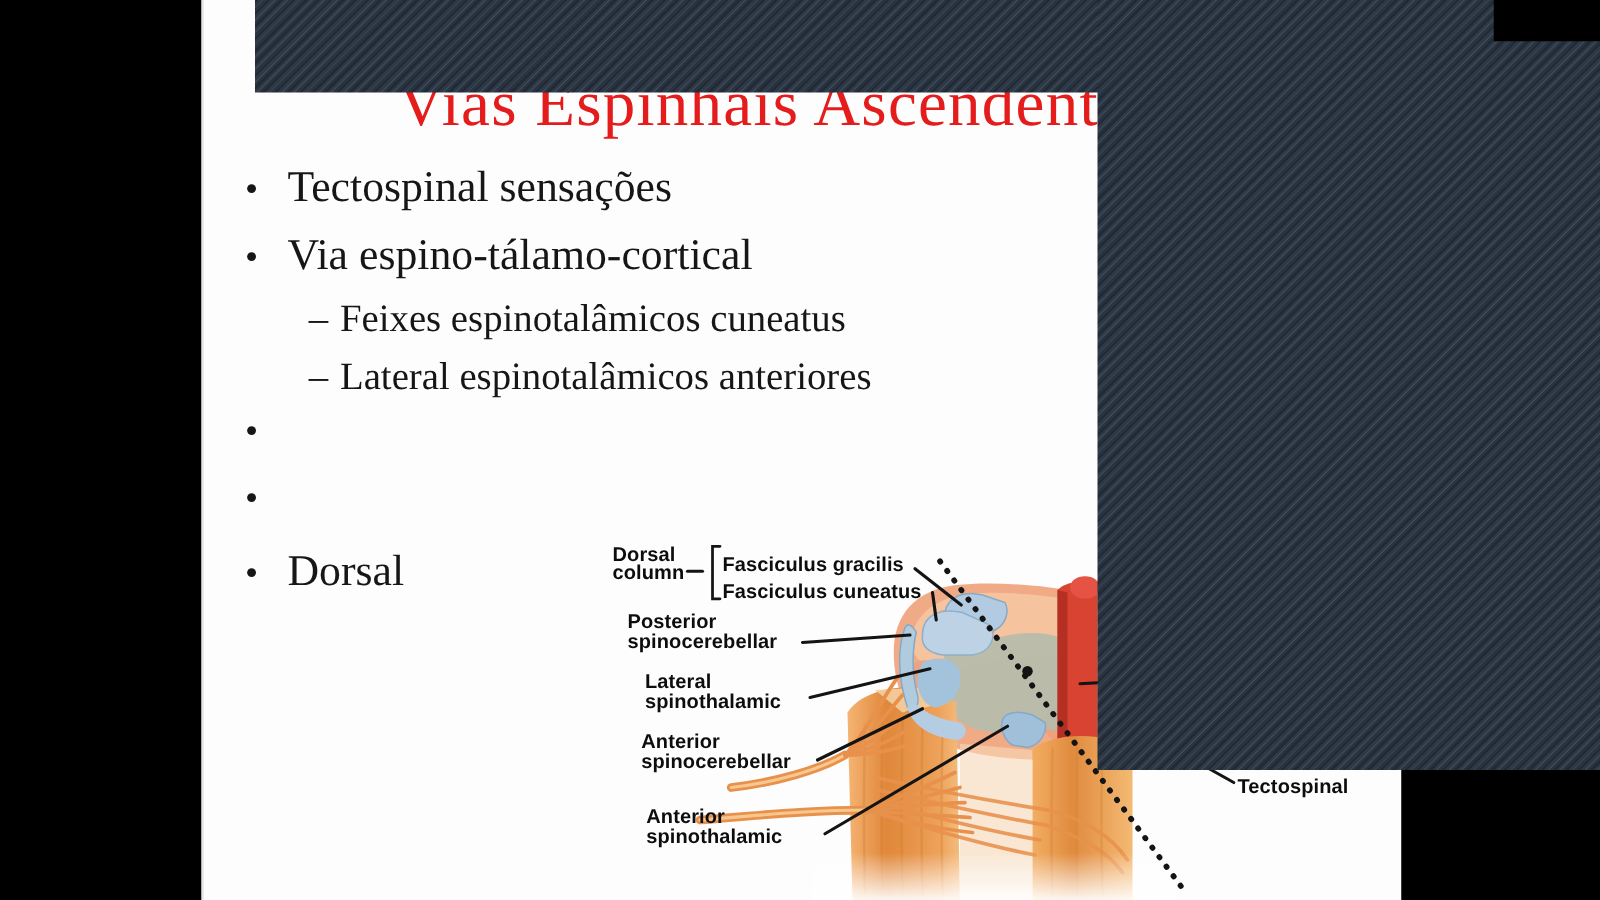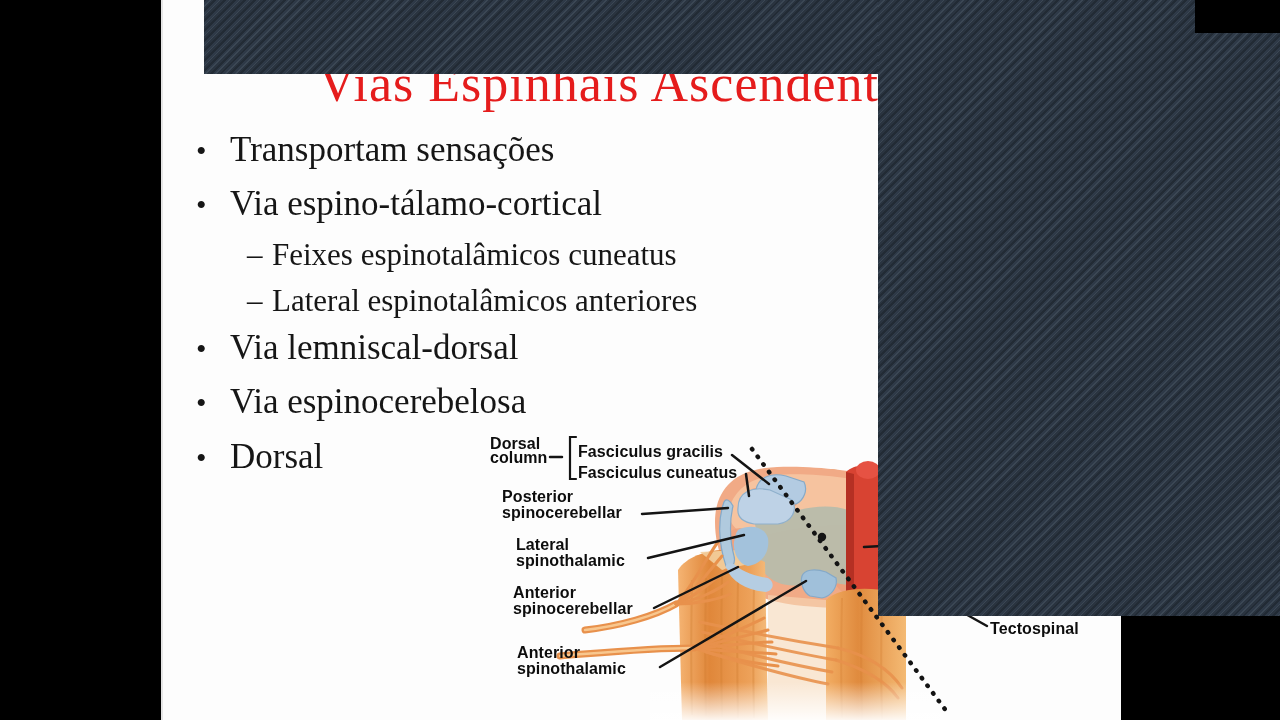--- a/index.html
+++ b/index.html
@@ -37,41 +37,39 @@
 
 <div class="stage">
 
   <div class="slide-bg"></div>
   <div class="slide-edge"></div>
 
   <div class="title">Vias Espinhais Ascendentes</div>
 
   <div class="row main r0">
     <span class="glyph">•</span>
-    <span>Transportam sensações</span>
+    <span>Tectospinal sensações</span>
   </div>
   <div class="row main r1">
     <span class="glyph">•</span>
     <span>Via espino-tálamo-cortical</span>
   </div>
   <div class="row sub r2">
     <span class="glyph">–</span>
     <span>Feixes espinotalâmicos cuneatus</span>
   </div>
   <div class="row sub r3">
     <span class="glyph">–</span>
     <span>Lateral espinotalâmicos anteriores</span>
   </div>
   <div class="row main r4">
     <span class="glyph">•</span>
-    <span>Via lemniscal-dorsal</span>
   </div>
   <div class="row main r5">
     <span class="glyph">•</span>
-    <span>Via espinocerebelosa</span>
   </div>
   <div class="row main r6">
     <span class="glyph">•</span>
     <span>Dorsal</span>
   </div>
 
   <svg class="diagram" viewBox="0 0 660 290">
     <defs>
       <linearGradient id="gradL" x1="0" y1="0" x2="1" y2="0">
         <stop offset="0" stop-color="#f5b473"></stop>

